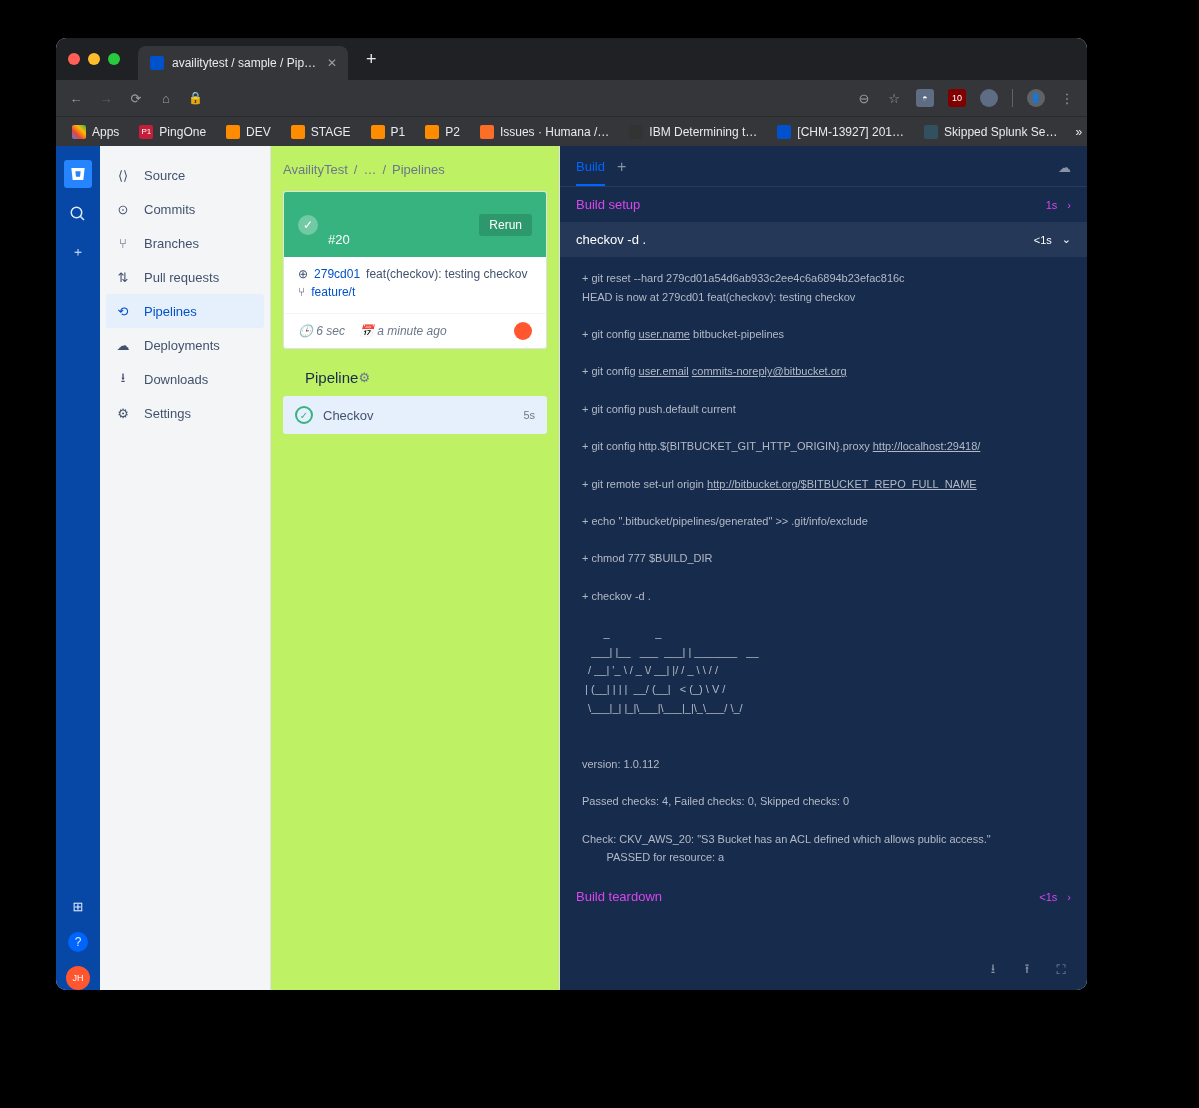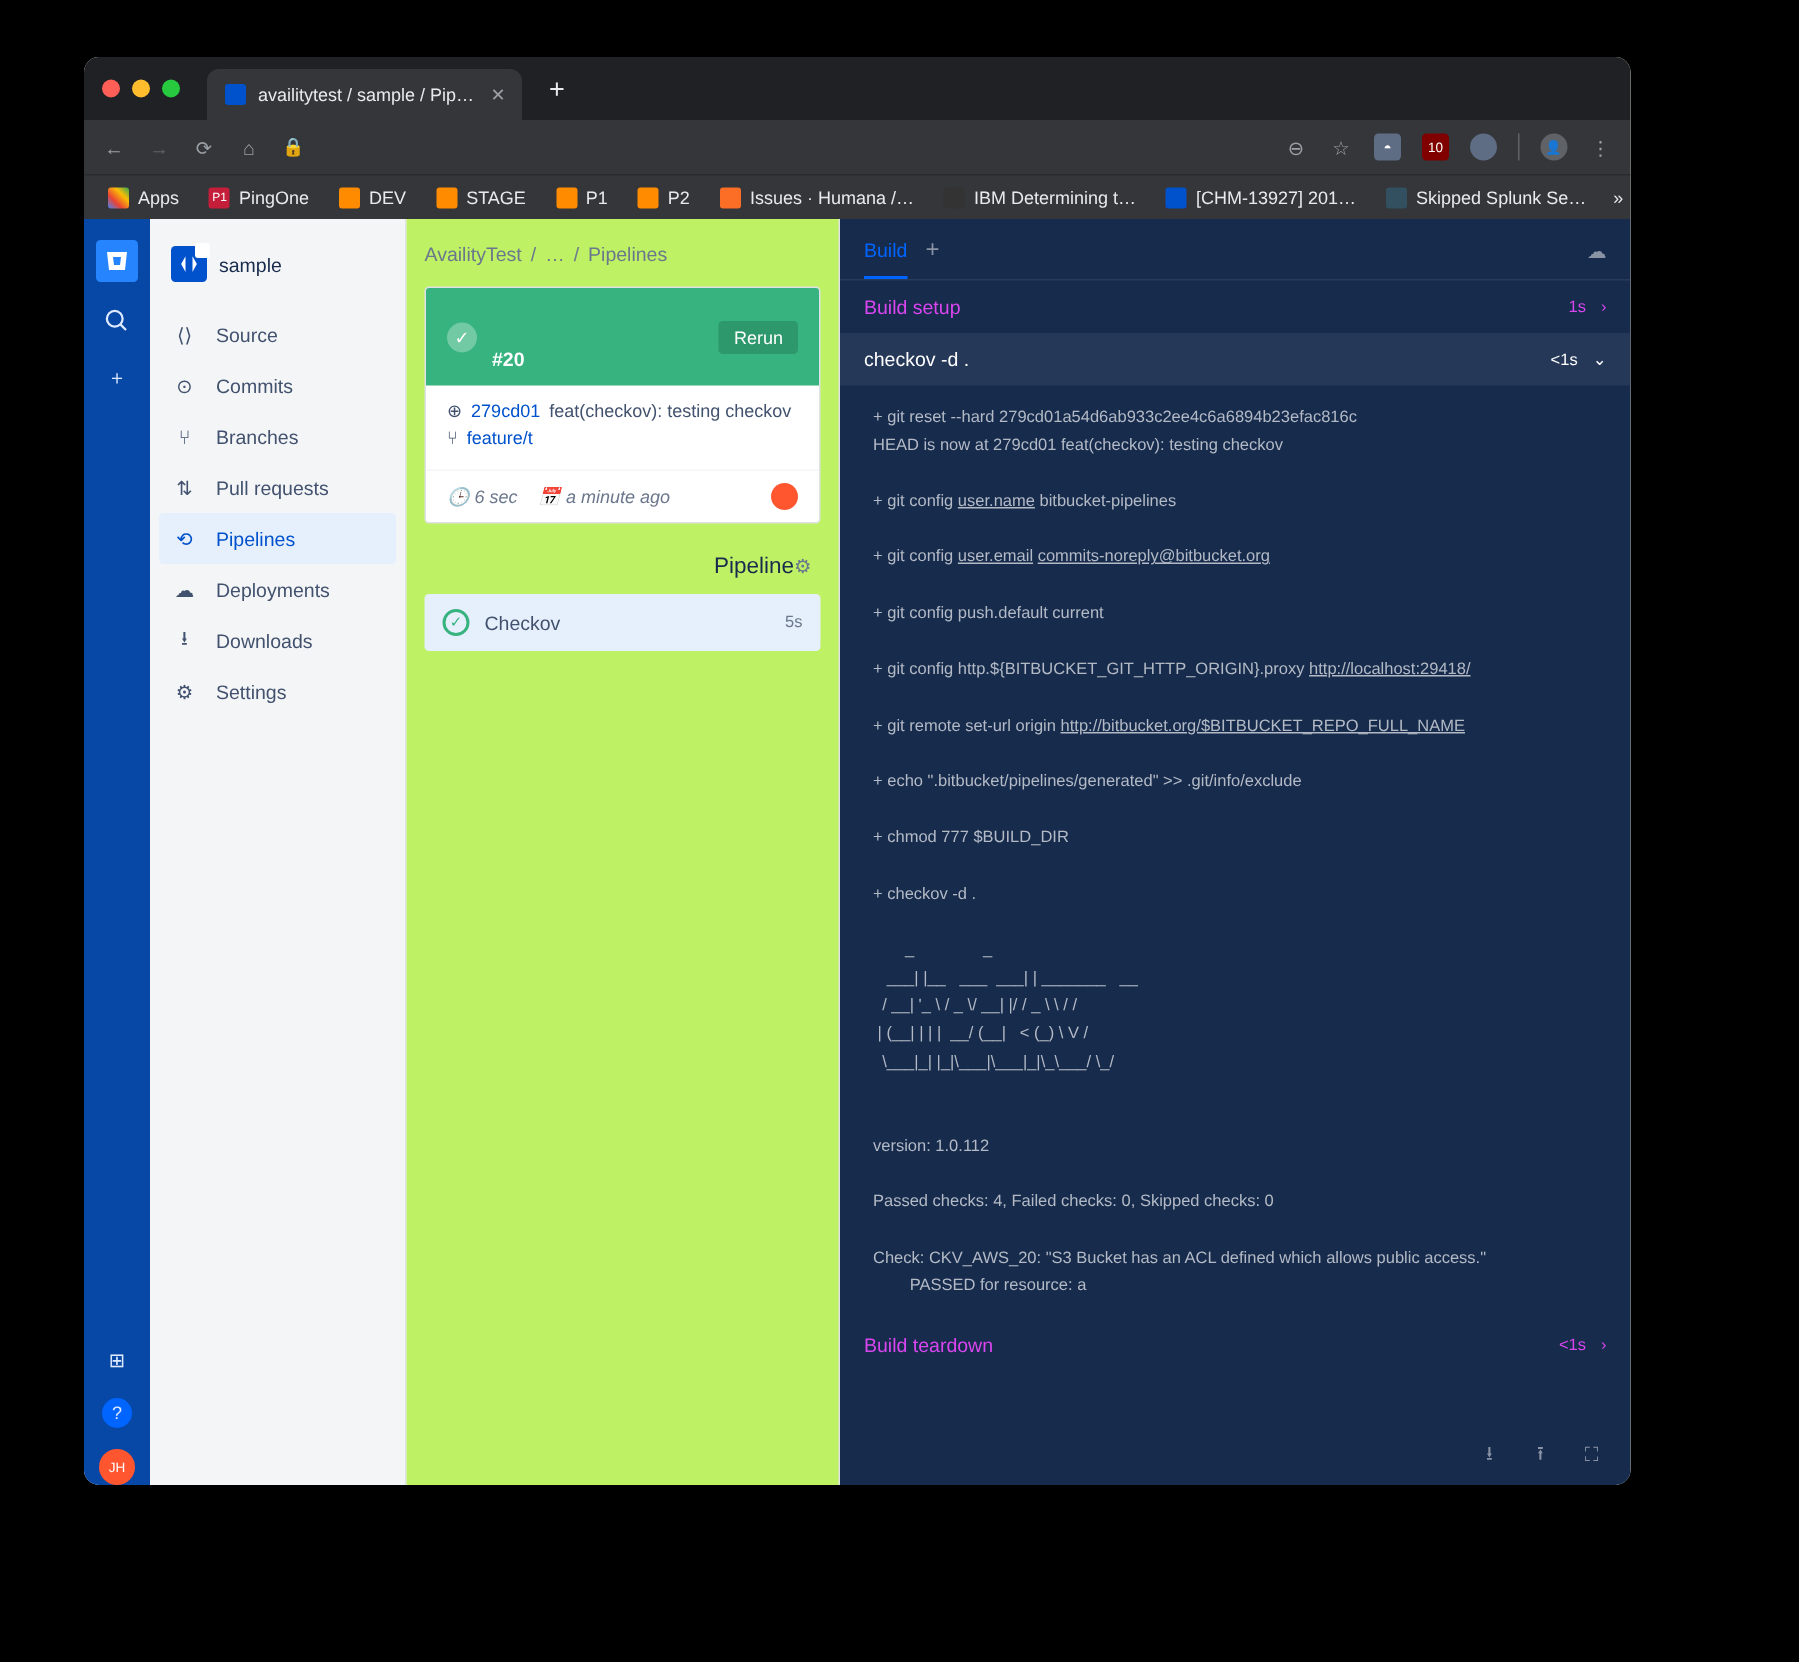--- a/index.html
+++ b/index.html
@@ -39,29 +39,29 @@
 .proj-name { font-weight: 500; color: #172b4d; }
 .nav-item { display: flex; align-items: center; gap: 12px; padding: 8px 14px; color: #42526e; cursor: pointer; font-size: 13px; }
 .nav-item.active { background: #e6effc; color: #0052cc; border-radius: 3px; margin: 0 6px; padding: 8px 8px; }
 .nav-ico2 { width: 18px; height: 18px; display: flex; align-items: center; justify-content: center; flex-shrink: 0; }
 .mid { width: 289px; background: #bef264; padding: 16px 12px; border-right: 1px solid #dfe1e6; }
 .crumb { color: #6b778c; font-size: 13px; margin-bottom: 14px; display: flex; gap: 6px; }
 .crumb a { color: #6b778c; text-decoration: none; }
 .run-card { background: #fff; border: 1px solid #dfe1e6; border-radius: 3px; margin-bottom: 20px; overflow: hidden; }
 .run-hdr { background: #36b37e; color: #fff; padding: 10px 14px; display: flex; align-items: center; gap: 10px; }
 .run-hdr .chk { width: 20px; height: 20px; border-radius: 50%; background: rgba(255,255,255,0.3); display: flex; align-items: center; justify-content: center; font-size: 12px; }
-.run-hdr .num { font-weight: 700; flex: 1; margin-top: 30px; }
+.run-hdr .num { font-weight: 400; flex: 1; margin-top: 30px; }
 .rerun { background: rgba(0,0,0,0.15); color: #fff; border: none; padding: 4px 10px; border-radius: 3px; font-size: 12px; cursor: pointer; }
 .run-body { padding: 10px 14px; font-size: 12px; color: #42526e; }
 .run-body .line { display: flex; align-items: center; gap: 6px; margin-bottom: 4px; }
 .run-body .hash { color: #0052cc; }
 .run-body .branch { color: #0052cc; }
 .run-meta { padding: 8px 14px; border-top: 1px solid #f4f5f7; display: flex; align-items: center; gap: 14px; font-size: 12px; color: #6b778c; font-style: italic; }
 .run-meta .av { width: 18px; height: 18px; border-radius: 50%; background: #ff5630; margin-left: auto; }
-.sec-hdr { display: flex; align-items: center; justify-content: flex-end; padding: 0 6px 10px; margin-left: 16px; }
+.sec-hdr { display: flex; align-items: center; justify-content: flex-start; padding: 0 6px 10px; margin-left: 16px; }
 .sec-hdr h3 { font-size: 15px; font-weight: 500; color: #172b4d; }
 .gear { color: #6b778c; cursor: pointer; }
 .step-row { display: flex; align-items: center; gap: 10px; padding: 10px 12px; background: #e6effc; border-radius: 3px; font-size: 13px; color: #42526e; }
 .step-row .ok { width: 18px; height: 18px; border-radius: 50%; border: 2px solid #36b37e; display:flex; align-items:center; justify-content:center; color:#36b37e; font-size:10px; }
 .step-row .dur { margin-left: auto; color: #6b778c; font-size: 11px; }
 .logpane { flex: 1; background: #172b4d; color: #deebff; display: flex; flex-direction: column; }
 .log-tabs { display: flex; align-items: center; gap: 12px; padding: 12px 16px 0; border-bottom: 1px solid rgba(255,255,255,0.08); }
 .log-tab { color: #0065ff; font-size: 13px; padding-bottom: 10px; border-bottom: 2px solid #0065ff; cursor: pointer; }
 .log-add { color: #8993a4; font-size: 16px; cursor: pointer; padding-bottom: 10px; }
 .log-cloud { margin-left: auto; color: #8993a4; padding-bottom: 10px; cursor: pointer; }
@@ -171,26 +171,20 @@
           </svg>
         </div>
       <div class="rail-ico">＋</div>
       <div class="rail-spacer"></div>
       <div class="rail-ico">⊞</div>
       <div class="rail-ico" style="background:#0065ff;border-radius:50%;width:20px;height:20px;font-size:12px">?</div>
       <div class="rail-avatar">JH</div>
     </div>
 
     <div class="sidebar">
-      <div class="proj">
-        <div class="proj-ico"><svg width="14" height="14" viewBox="0 0 24 24" fill="#fff" style="margin:5px">
-              <path d="M8 3l-5 9 5 9M16 3l5 9-5 9"></path>
-            </svg></div>
-        <span class="proj-name">sample</span>
-      </div>
       <div class="nav-item">
           <span class="nav-ico2">⟨⟩</span>
           <span>Source</span>
         </div>
       <div class="nav-item">
           <span class="nav-ico2">⊙</span>
           <span>Commits</span>
         </div>
       <div class="nav-item">
           <span class="nav-ico2">⑂</span>

